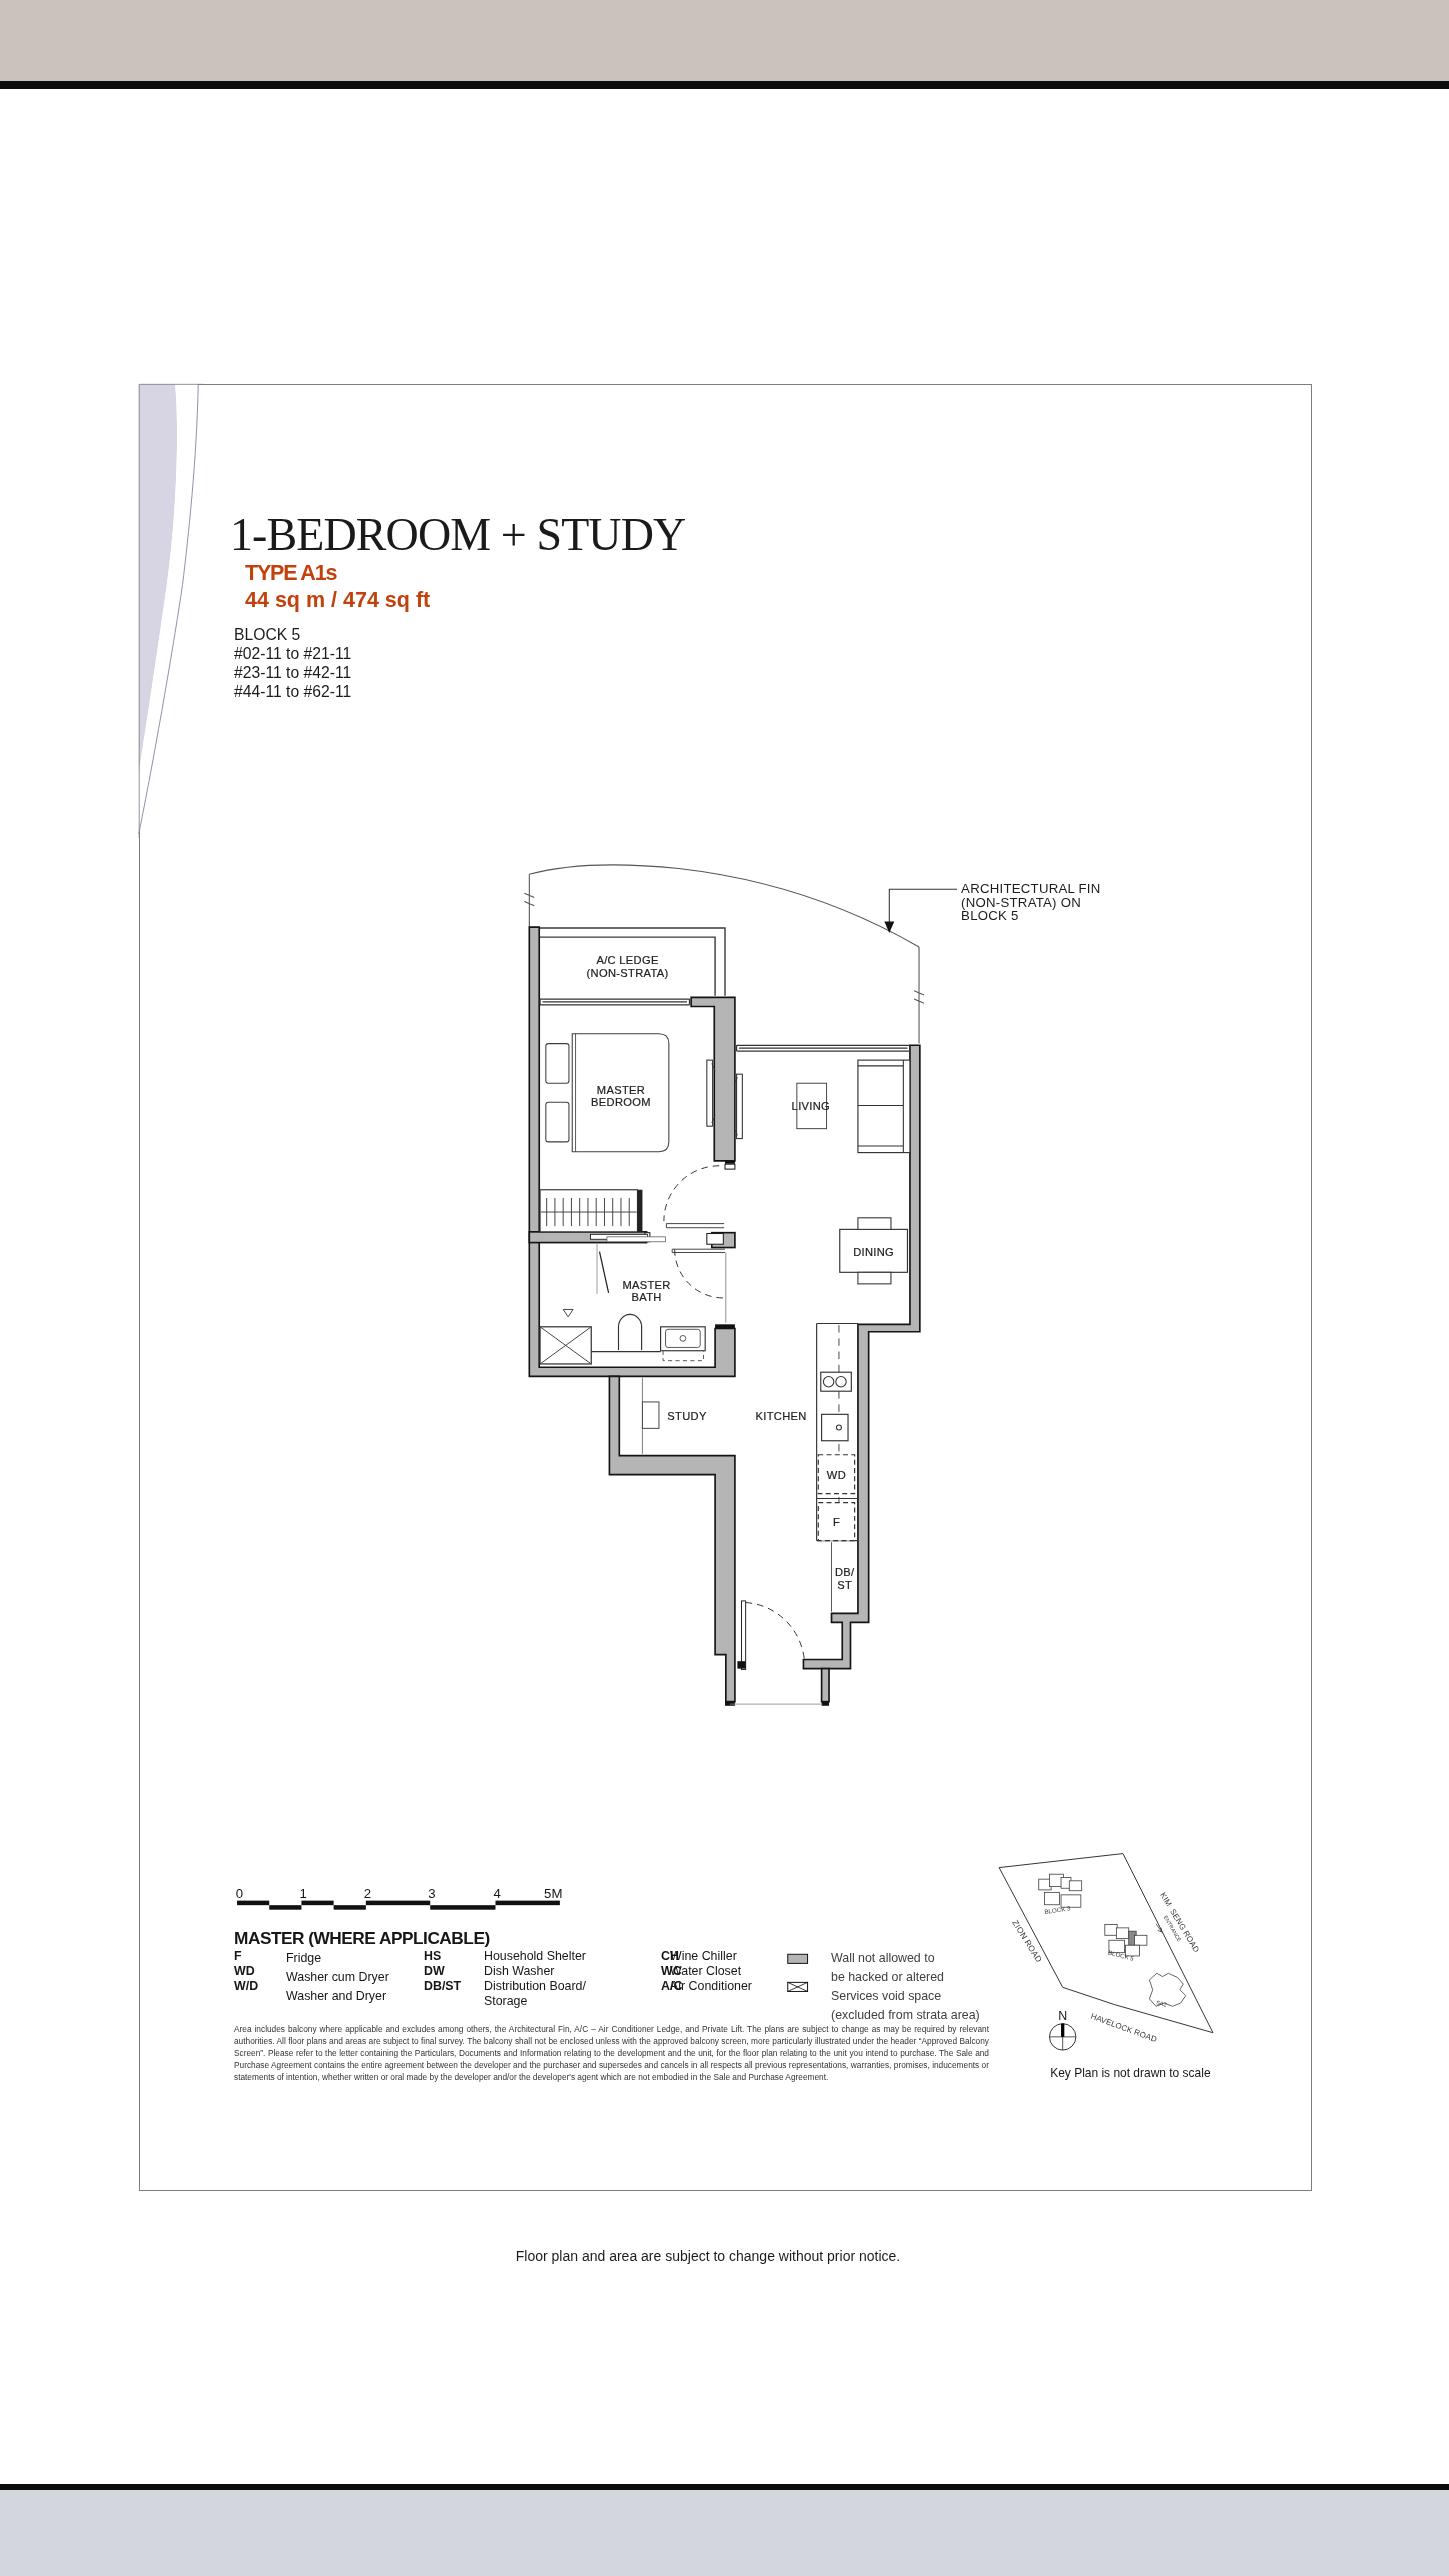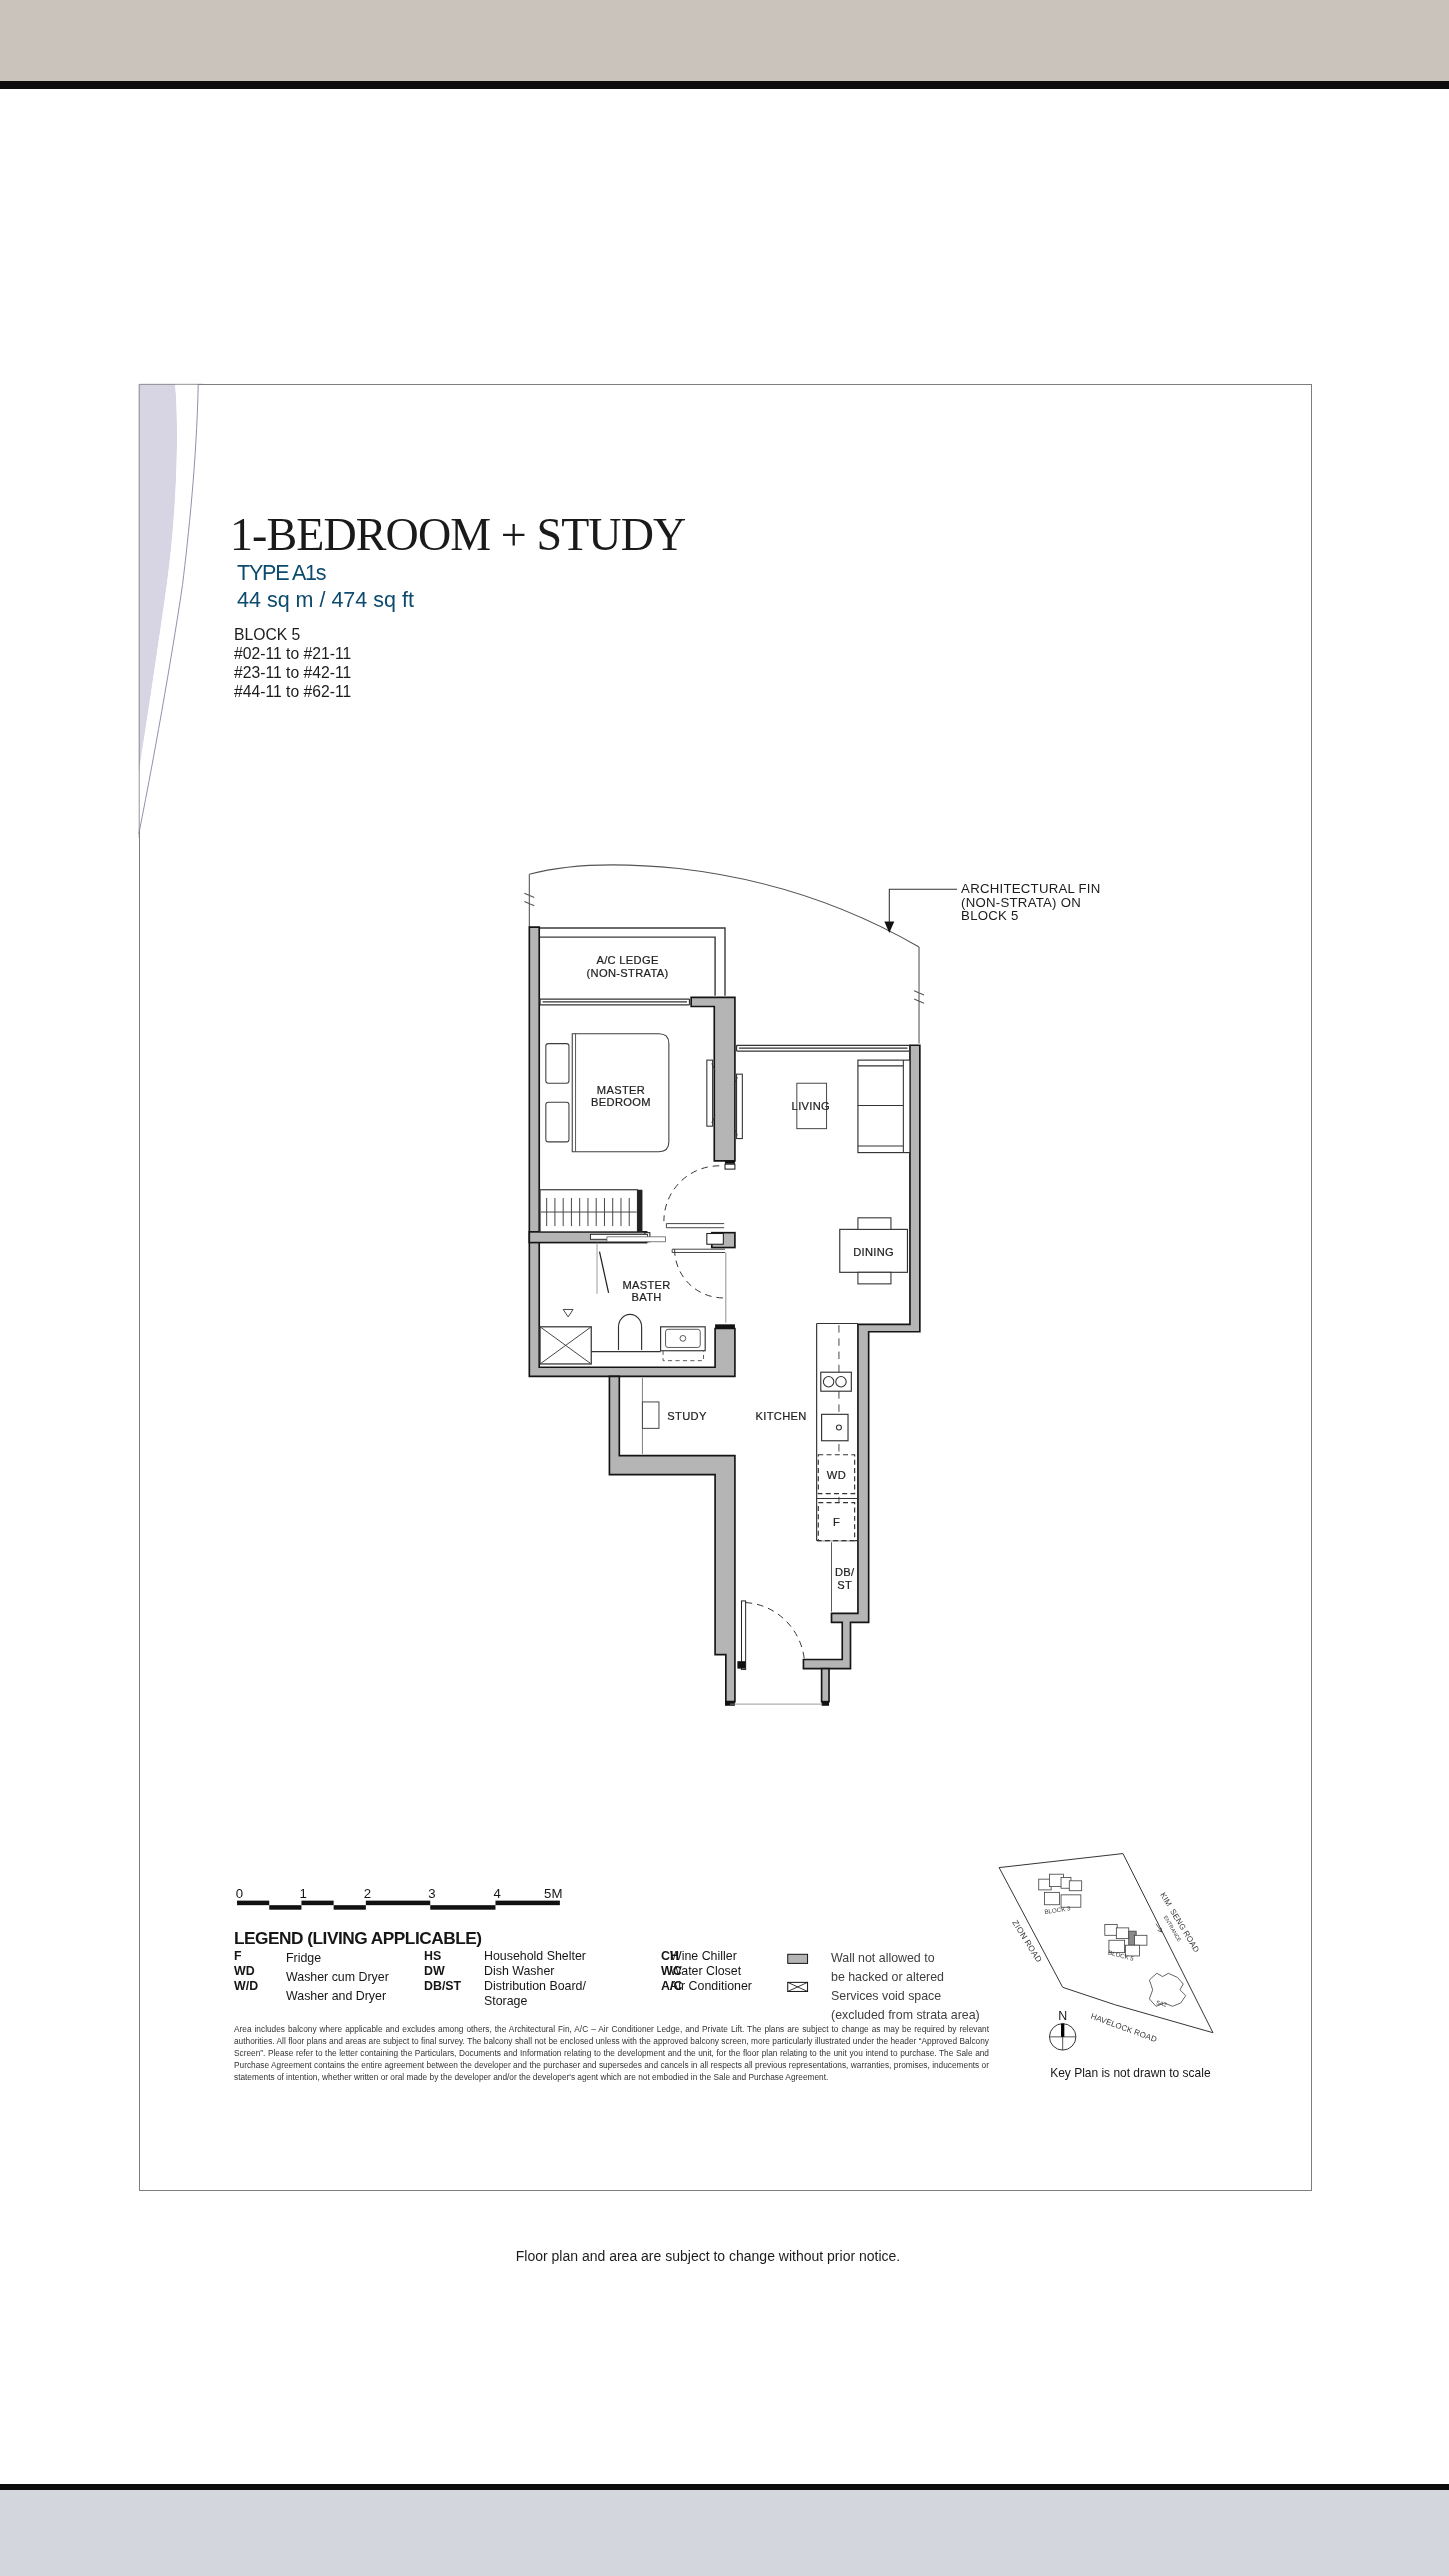--- a/index.html
+++ b/index.html
@@ -14,25 +14,25 @@
 <div class="abs" style="left:0;top:81px;width:1450px;height:8.3px;background:#0c0c0c;"></div>
 
 <div class="abs" style="left:0;top:2484px;width:1450px;height:6.6px;background:#0c0c0c;"></div>
 
 <div class="abs" style="left:0;top:2490px;width:1450px;height:86px;background:#d3d6dd;"></div>
 
 <div class="abs" style="left:139px;top:384px;width:1171px;height:1805px;border:0.8px solid #7d7d7d;background:#ffffff;"></div>
 
 <div class="abs" style="left:230px;top:500px;font-family:'Liberation Serif',serif;font-size:46px;line-height:46px;letter-spacing:-0.9px;color:#1a1a1a;margin-top:12px;">1-BEDROOM + STUDY</div>
 
-<div class="abs" style="left:237px;top:560px;font-size:21.5px;line-height:27px;font-weight:normal;color:#0c4a6e;"><span style="letter-spacing:-1.2px;">TYPE A1s</span><br>44 sq m / 474 sq ft</div>
+<div class="abs" style="left:245px;top:560px;font-size:21.5px;line-height:27px;font-weight:bold;color:#c2410c;"><span style="letter-spacing:-1.2px;">TYPE A1s</span><br>44 sq m / 474 sq ft</div>
 
 <div class="abs" style="left:234px;top:625px;font-size:15.7px;line-height:19px;color:#1c1c1c;">BLOCK 5<br>#02-11 to #21-11<br>#23-11 to #42-11<br>#44-11 to #62-11</div>
 
-<div class="abs" style="left:234px;top:1930px;font-size:17.3px;font-weight:bold;line-height:17.3px;letter-spacing:-0.5px;color:#161616;">LEGEND (LIVING APPLICABLE)</div>
+<div class="abs" style="left:234px;top:1930px;font-size:17.3px;font-weight:bold;line-height:17.3px;letter-spacing:-0.5px;color:#161616;">MASTER (WHERE APPLICABLE)</div>
 
 <div class="abs" style="left:234px;top:1949px;font-size:12.4px;line-height:15px;font-weight:bold;color:#161616;">F<br>WD<br>W/D</div>
 
 <div class="abs" style="left:286px;top:1949px;font-size:12.4px;line-height:19px;color:#161616;">Fridge<br>Washer cum Dryer<br>Washer and Dryer</div>
 
 <div class="abs" style="left:424px;top:1949px;font-size:12.4px;line-height:15px;font-weight:bold;color:#161616;">HS<br>DW<br>DB/ST</div>
 
 <div class="abs" style="left:484px;top:1934px;font-size:12.4px;line-height:15px;color:#161616;margin-top:15px;">Household Shelter<br>Dish Washer<br>Distribution Board/<br>Storage</div>
 
 <div class="abs" style="left:625px;top:1949px;font-size:12.4px;line-height:15px;font-weight:bold;color:#161616;margin-left:36px;">CH<br>WC<br>A/C</div>

